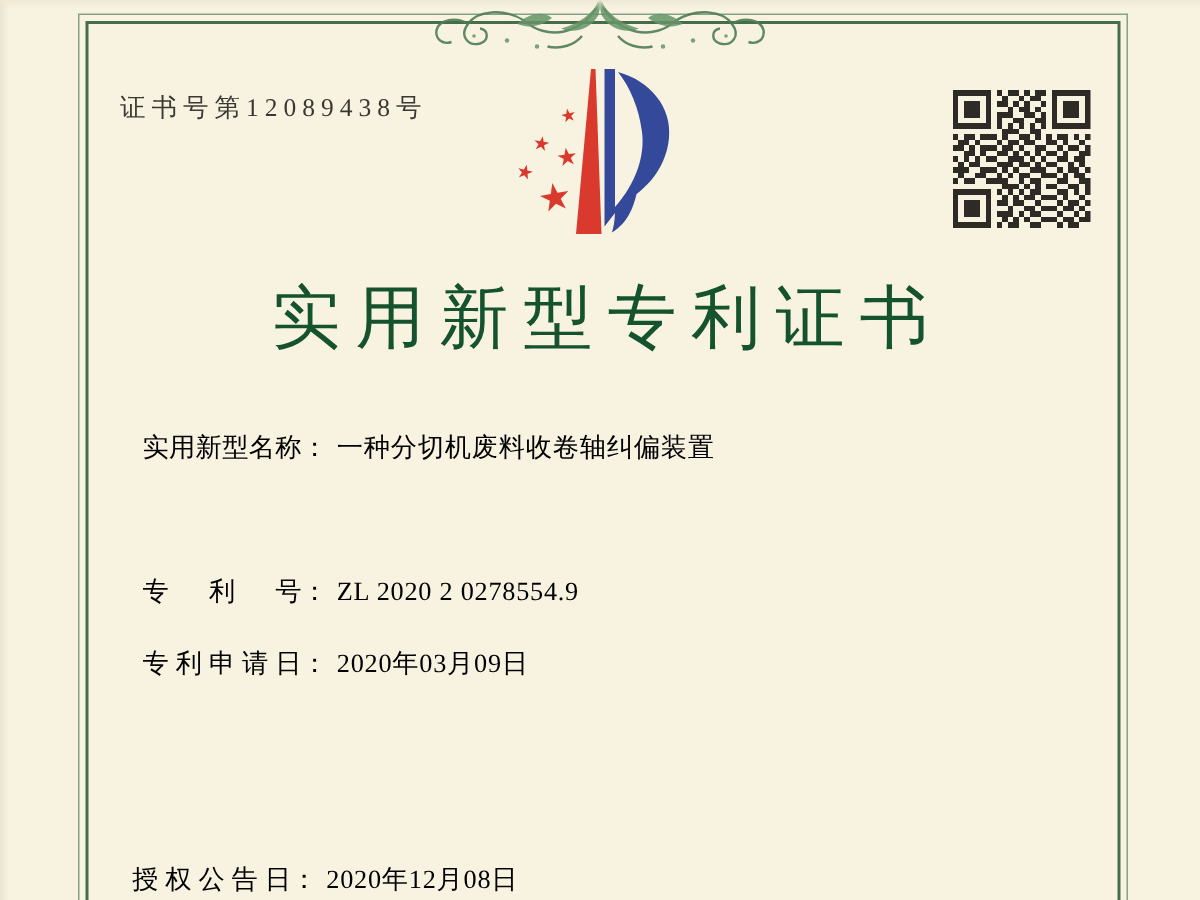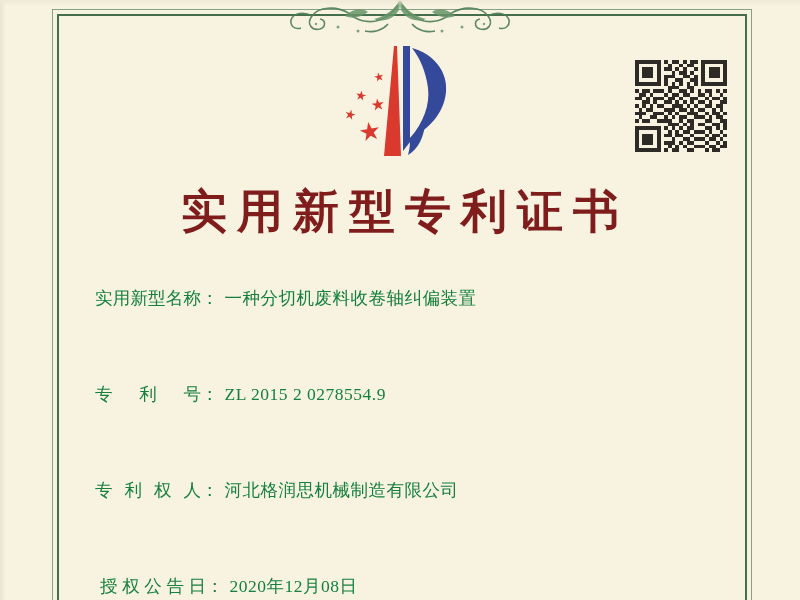--- a/index.html
+++ b/index.html
@@ -41,28 +41,28 @@
   .logo{
     position:absolute;left:336px;top:46px;width:120px;height:124px;
   }
   .qr{
     position:absolute;left:635px;top:60px;width:92px;height:92px;
   }
   .qr svg rect{fill:#2e2b26;}
   .title{
     position:absolute;left:0;top:181px;width:100%;
     text-align:center;
-    font-size:46px;font-weight:bold;
+    font-size:46px;font-weight:normal;
     letter-spacing:10px;text-indent:10px;
-    color:#7f1d1d;
+    color:#14532d;
     white-space:nowrap;
   }
   .row{
     position:absolute;left:95px;height:26px;line-height:26px;
-    font-size:17.5px;white-space:nowrap;color:#15803d;
+    font-size:17.5px;white-space:nowrap;color:#000000;
   }
   .label{
     display:inline-block;width:106px;
     text-align:justify;text-align-last:justify;
     vertical-align:top;
   }
   .colon{display:inline-block;vertical-align:top;}
   .value{display:inline-block;vertical-align:top;letter-spacing:0.5px;padding-left:6px;}
   .footer-group2{position:absolute;left:400px;top:0;height:26px;line-height:26px;white-space:nowrap;}
   .footer-group2 .label{width:104px;}
@@ -99,20 +99,21 @@
       <g fill="#679468" opacity="0.85">
         <path d="M132,0 C127,9 118,16 106,19 C115,23 126,19 131,10 C132,6 132,3 132,0 Z"></path>
         <path d="M100,12 C92,18 84,19 77,16 C84,9 94,7 100,12 Z"></path>
         <circle cx="70" cy="27" r="1.5"></circle>
         <circle cx="90" cy="31" r="1.5"></circle>
         <circle cx="48" cy="24" r="1.2"></circle>
       </g>
     </g>
   </svg>
 
+  <div class="cert-number">证书号第12089438号</div>
 
   <svg class="logo" viewBox="0 0 120 124">
 
     <polygon points="58,0 61,0 65,110 48,110" fill="#da3a2d"></polygon>
 
     <polygon points="67,0 74,0 74,96 67,105" fill="#35499b"></polygon>
 
     <path d="M76,2 C98,8 112,26 110,46 C108,68 92,84 74,92 C88,76 94,58 92,42 C90,26 84,12 76,2 Z" fill="#35499b"></path>
     <path d="M74,92 C80,88 86,81 90,73 C88,92 82,103 72,109 C74,102 74,97 74,92 Z" fill="#35499b"></path>
 
@@ -463,23 +464,23 @@
         <rect x="21" y="24" width="1" height="1"></rect>
         <rect x="22" y="24" width="1" height="1"></rect>
       </svg></div>
 
   <div class="title">实用新型专利证书</div>
 
   <div class="row" style="top:285px">
     <span class="label">实用新型名称</span><span class="colon">：</span><span class="value">一种分切机废料收卷轴纠偏装置</span>
   </div>
   <div class="row" style="top:381px">
-    <span class="label">专利号</span><span class="colon">：</span><span class="value">ZL 2015 2 0278554.9</span>
+    <span class="label">专利号</span><span class="colon">：</span><span class="value">ZL 2020 2 0278554.9</span>
   </div>
-  <div class="row" style="top:477px">
-    <span class="label">专利权人</span><span class="colon">：</span><span class="value">河北格润思机械制造有限公司</span>
+  <div class="row" style="top:429px">
+    <span class="label">专利申请日</span><span class="colon">：</span><span class="value">2020年03月09日</span>
   </div>
 
-  <div class="row" style="top:573px;left:100px;right:0">
+  <div class="row" style="top:573px;left:88px;right:0">
     <span class="label">授权公告日</span><span class="colon">：</span><span class="value">2020年12月08日</span>
   </div>
 
 </div>
 
 </body></html>

